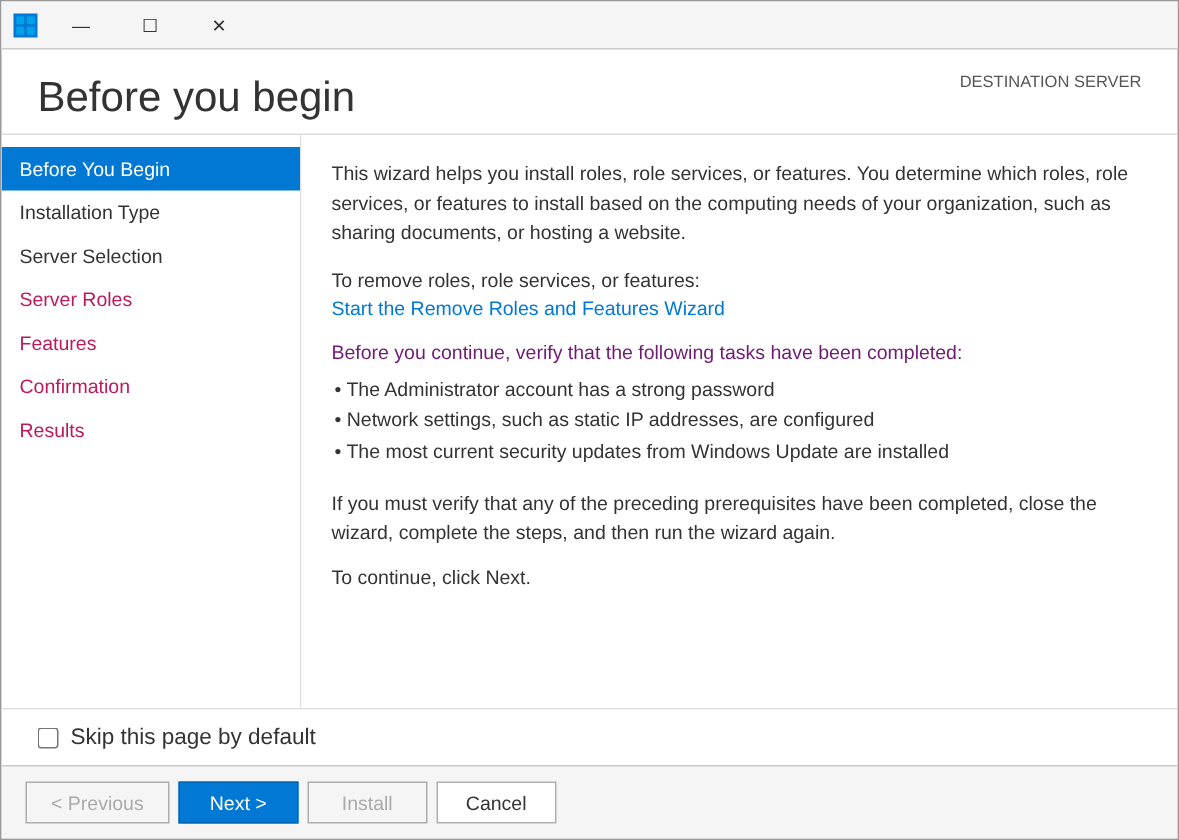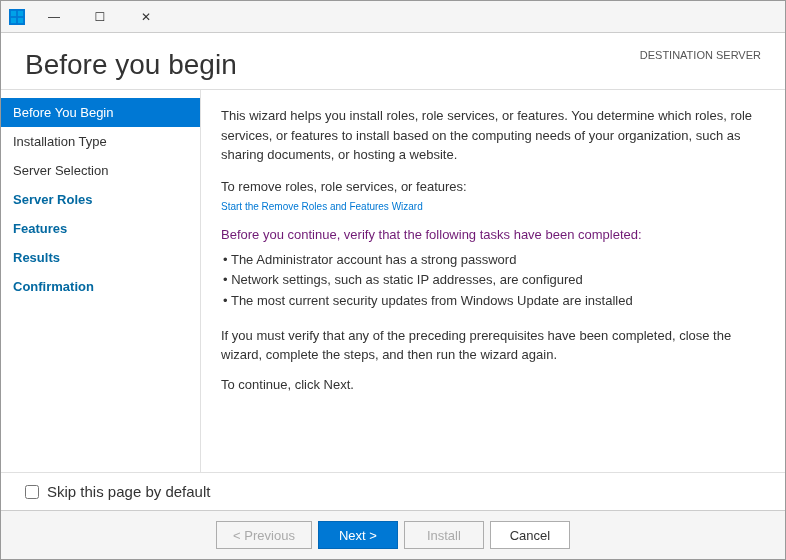--- a/index.html
+++ b/index.html
@@ -115,23 +115,22 @@
       padding: 7px 12px;
       font-size: 13px;
       color: #333;
       cursor: pointer;
     }
     .sidebar-item.active {
       background: #0078d4;
       color: #fff;
     }
     .sidebar-item.disabled {
-      color: #0369a1;
+      color: #be185d;
       cursor: default;
-      font-weight: bold;
     }
 
     .main-content {
       flex: 1;
       padding: 16px 20px;
       overflow-y: auto;
       background: #fff;
     }
 
     .intro-text {
@@ -144,21 +143,21 @@
     .section-title {
       font-size: 13px;
       color: #333;
       margin-bottom: 4px;
     }
 
     .link {
       color: #0078d4;
       text-decoration: none;
       cursor: pointer;
-      font-size: 10px;
+      font-size: 13px;
     }
 
     .tasks-section {
       margin-top: 14px;
       margin-bottom: 14px;
     }
     .tasks-title {
       font-size: 13px;
       color: #701a75;
       margin-bottom: 8px;
@@ -205,21 +204,21 @@
     .checkbox-label {
       font-size: 15px;
       color: #333;
     }
 
     .button-bar {
       background: #f5f5f5;
       border-top: 1px solid #ccc;
       padding: 10px 16px;
       display: flex;
-      justify-content: center;
+      justify-content: flex-start;
       gap: 6px;
       align-items: center;
     }
 
     .btn {
       padding: 5px 16px;
       font-size: 13px;
       border: 1px solid #adadad;
       background: #fff;
       cursor: pointer;
@@ -272,22 +271,22 @@
     </div>
 
     <div class="body-area">
 
       <div class="sidebar">
         <div class="sidebar-item active">Before You Begin</div>
         <div class="sidebar-item">Installation Type</div>
         <div class="sidebar-item">Server Selection</div>
         <div class="sidebar-item disabled">Server Roles</div>
         <div class="sidebar-item disabled">Features</div>
+        <div class="sidebar-item disabled">Confirmation</div>
         <div class="sidebar-item disabled">Results</div>
-        <div class="sidebar-item disabled">Confirmation</div>
       </div>
 
       <div class="main-content">
         <p class="intro-text">This wizard helps you install roles, role services, or features. You determine which roles, role services, or features to install based on the computing needs of your organization, such as sharing documents, or hosting a website.</p>
 
         <p class="section-title">To remove roles, role services, or features:</p>
         <a class="link">Start the Remove Roles and Features Wizard</a>
 
         <div class="tasks-section">
           <p class="tasks-title">Before you continue, verify that the following tasks have been completed:</p>

